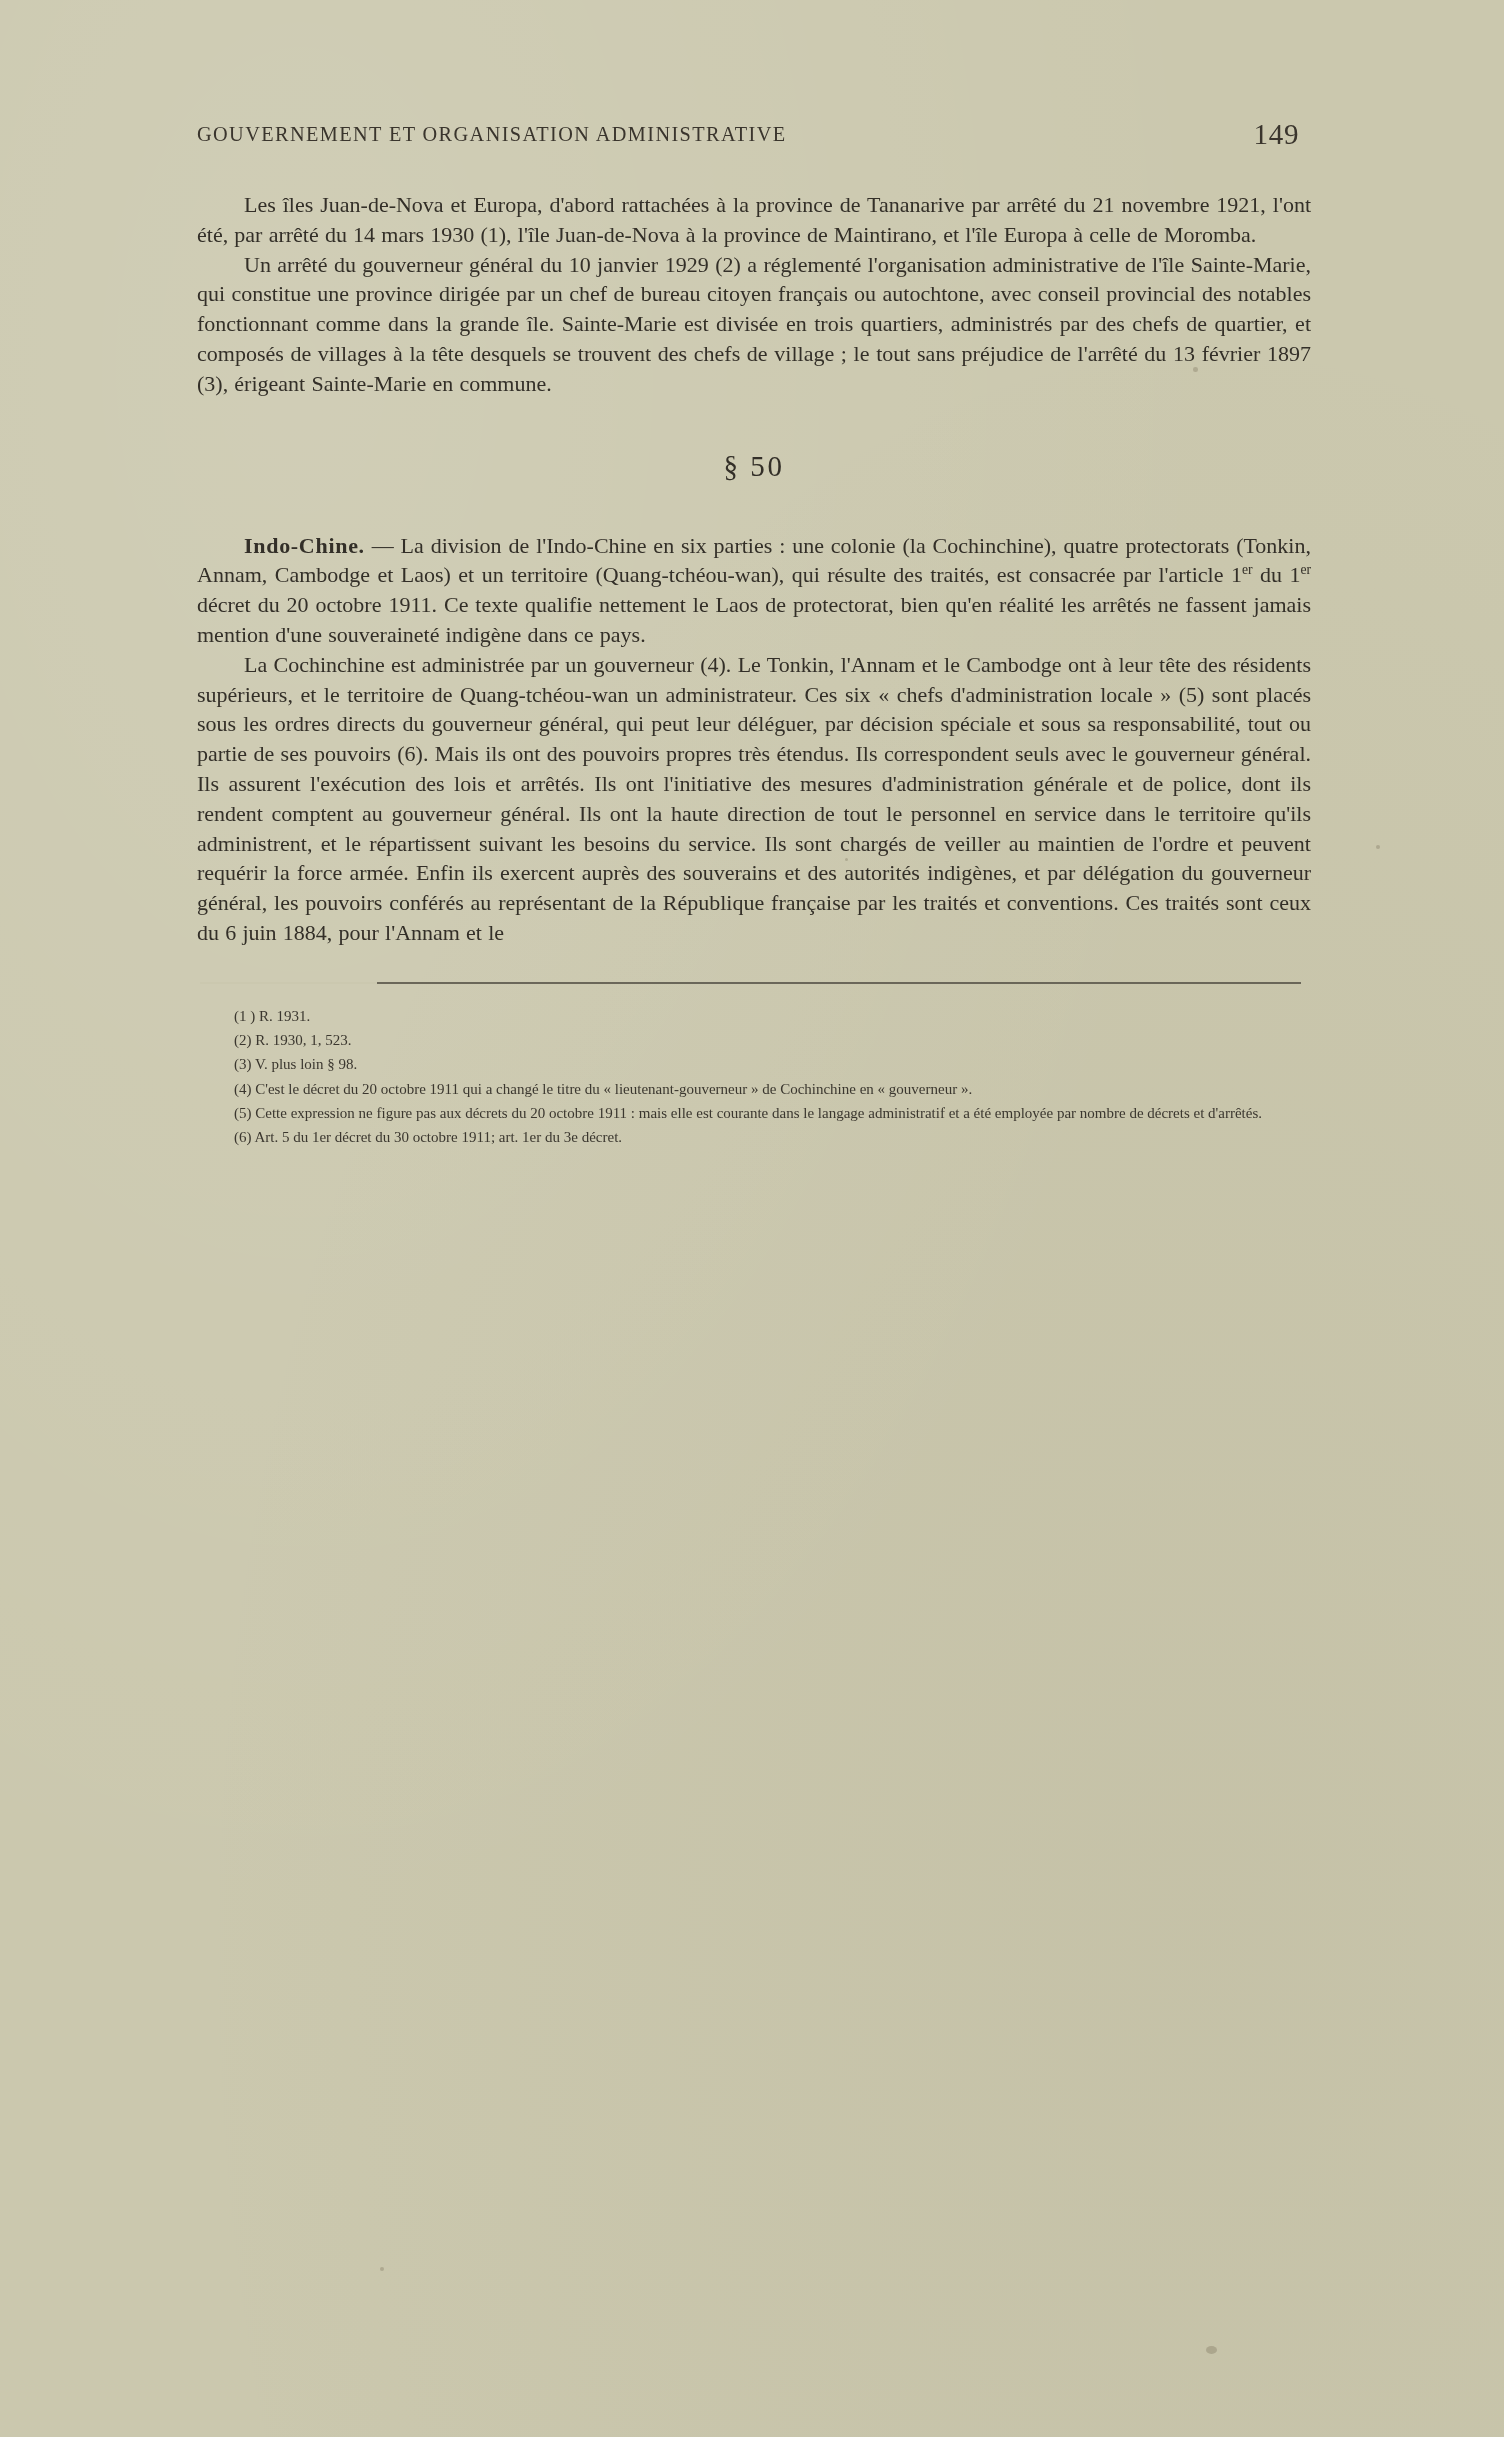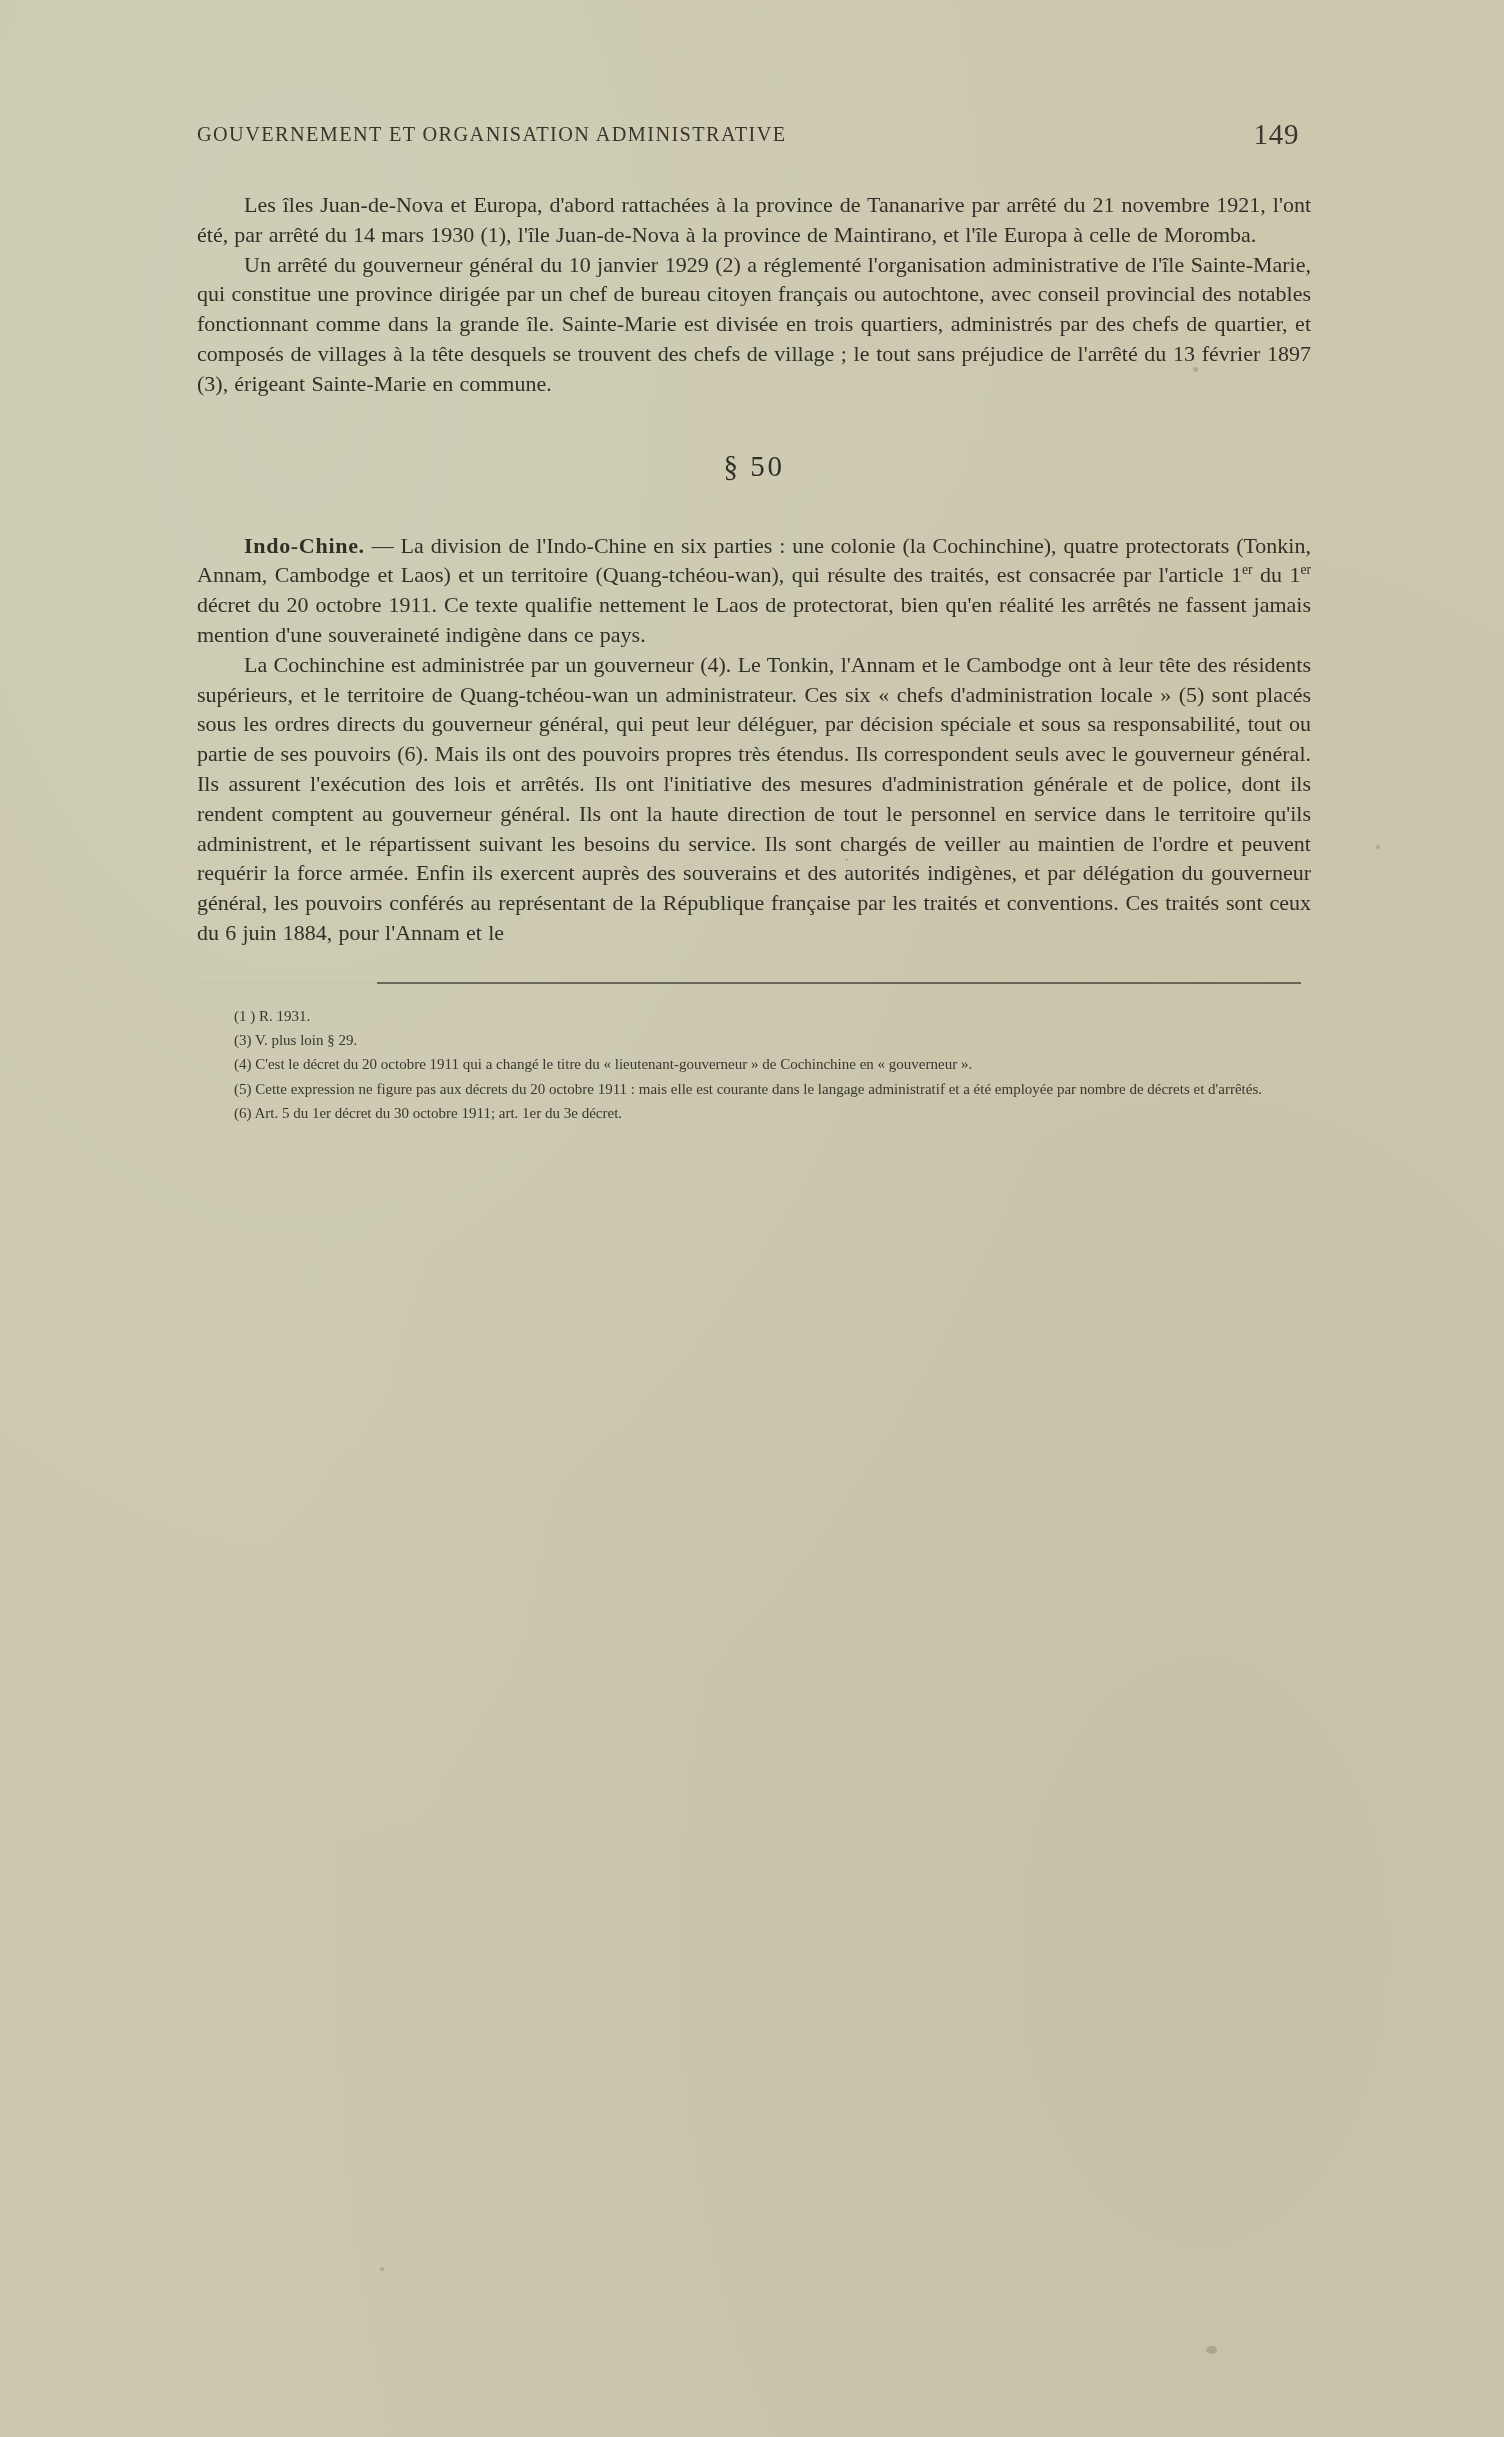--- a/index.html
+++ b/index.html
@@ -140,21 +140,22 @@
     <div class="section-mark">§ 50</div>
 
     <p class="body"><span class="lead">Indo-Chine.</span><span> — </span><span>La division de l'Indo-Chine en six parties : une colonie (la Cochinchine), quatre protectorats (Tonkin, Annam, Cambodge et Laos) et un territoire (Quang-tchéou-wan), qui résulte des traités, est consacrée par l'article 1</span><sup>er</sup><span> du 1</span><sup>er</sup><span> décret du 20 octobre 1911. Ce texte qualifie nettement le Laos de protectorat, bien qu'en réalité les arrêtés ne fassent jamais mention d'une souveraineté indigène dans ce pays.</span></p>
 
     <p class="body">La Cochinchine est administrée par un gouverneur (4). Le Tonkin, l'Annam et le Cambodge ont à leur tête des résidents supérieurs, et le territoire de Quang-tchéou-wan un administrateur. Ces six « chefs d'administration locale » (5) sont placés sous les ordres directs du gouverneur général, qui peut leur déléguer, par décision spéciale et sous sa responsabilité, tout ou partie de ses pouvoirs (6). Mais ils ont des pouvoirs propres très étendus. Ils correspondent seuls avec le gouverneur général. Ils assurent l'exécution des lois et arrêtés. Ils ont l'initiative des mesures d'administration générale et de police, dont ils rendent comptent au gouverneur général. Ils ont la haute direction de tout le personnel en service dans le territoire qu'ils administrent, et le répartissent suivant les besoins du service. Ils sont chargés de veiller au maintien de l'ordre et peuvent requérir la force armée. Enfin ils exercent auprès des souverains et des autorités indigènes, et par délégation du gouverneur général, les pouvoirs conférés au représentant de la République française par les traités et conventions. Ces traités sont ceux du 6 juin 1884, pour l'Annam et le</p>
 
     <div class="rule rule-seg"></div>
 
     <div class="notes">
       <p><span>(1 )</span><span> R. 1931.</span></p>
-      <p><span>(3)</span><span> V. plus loin § 29.</span></p>
+      <p><span>(2)</span><span> R. 1930, 1, 523.</span></p>
+      <p><span>(3)</span><span> V. plus loin § 98.</span></p>
       <p><span>(4)</span><span> C'est le décret du 20 octobre 1911 qui a changé le titre du « lieutenant-gouverneur » de Cochinchine en « gouverneur ».</span></p>
       <p><span>(5)</span><span> Cette expression ne figure pas aux décrets du 20 octobre 1911 : mais elle est courante dans le langage administratif et a été employée par nombre de décrets et d'arrêtés.</span></p>
       <p><span>(6)</span><span> Art. 5 du 1er décret du 30 octobre 1911; art. 1er du 3e décret.</span></p>
     </div>
 
   </div>
 </div>
 
 
 </body></html>

